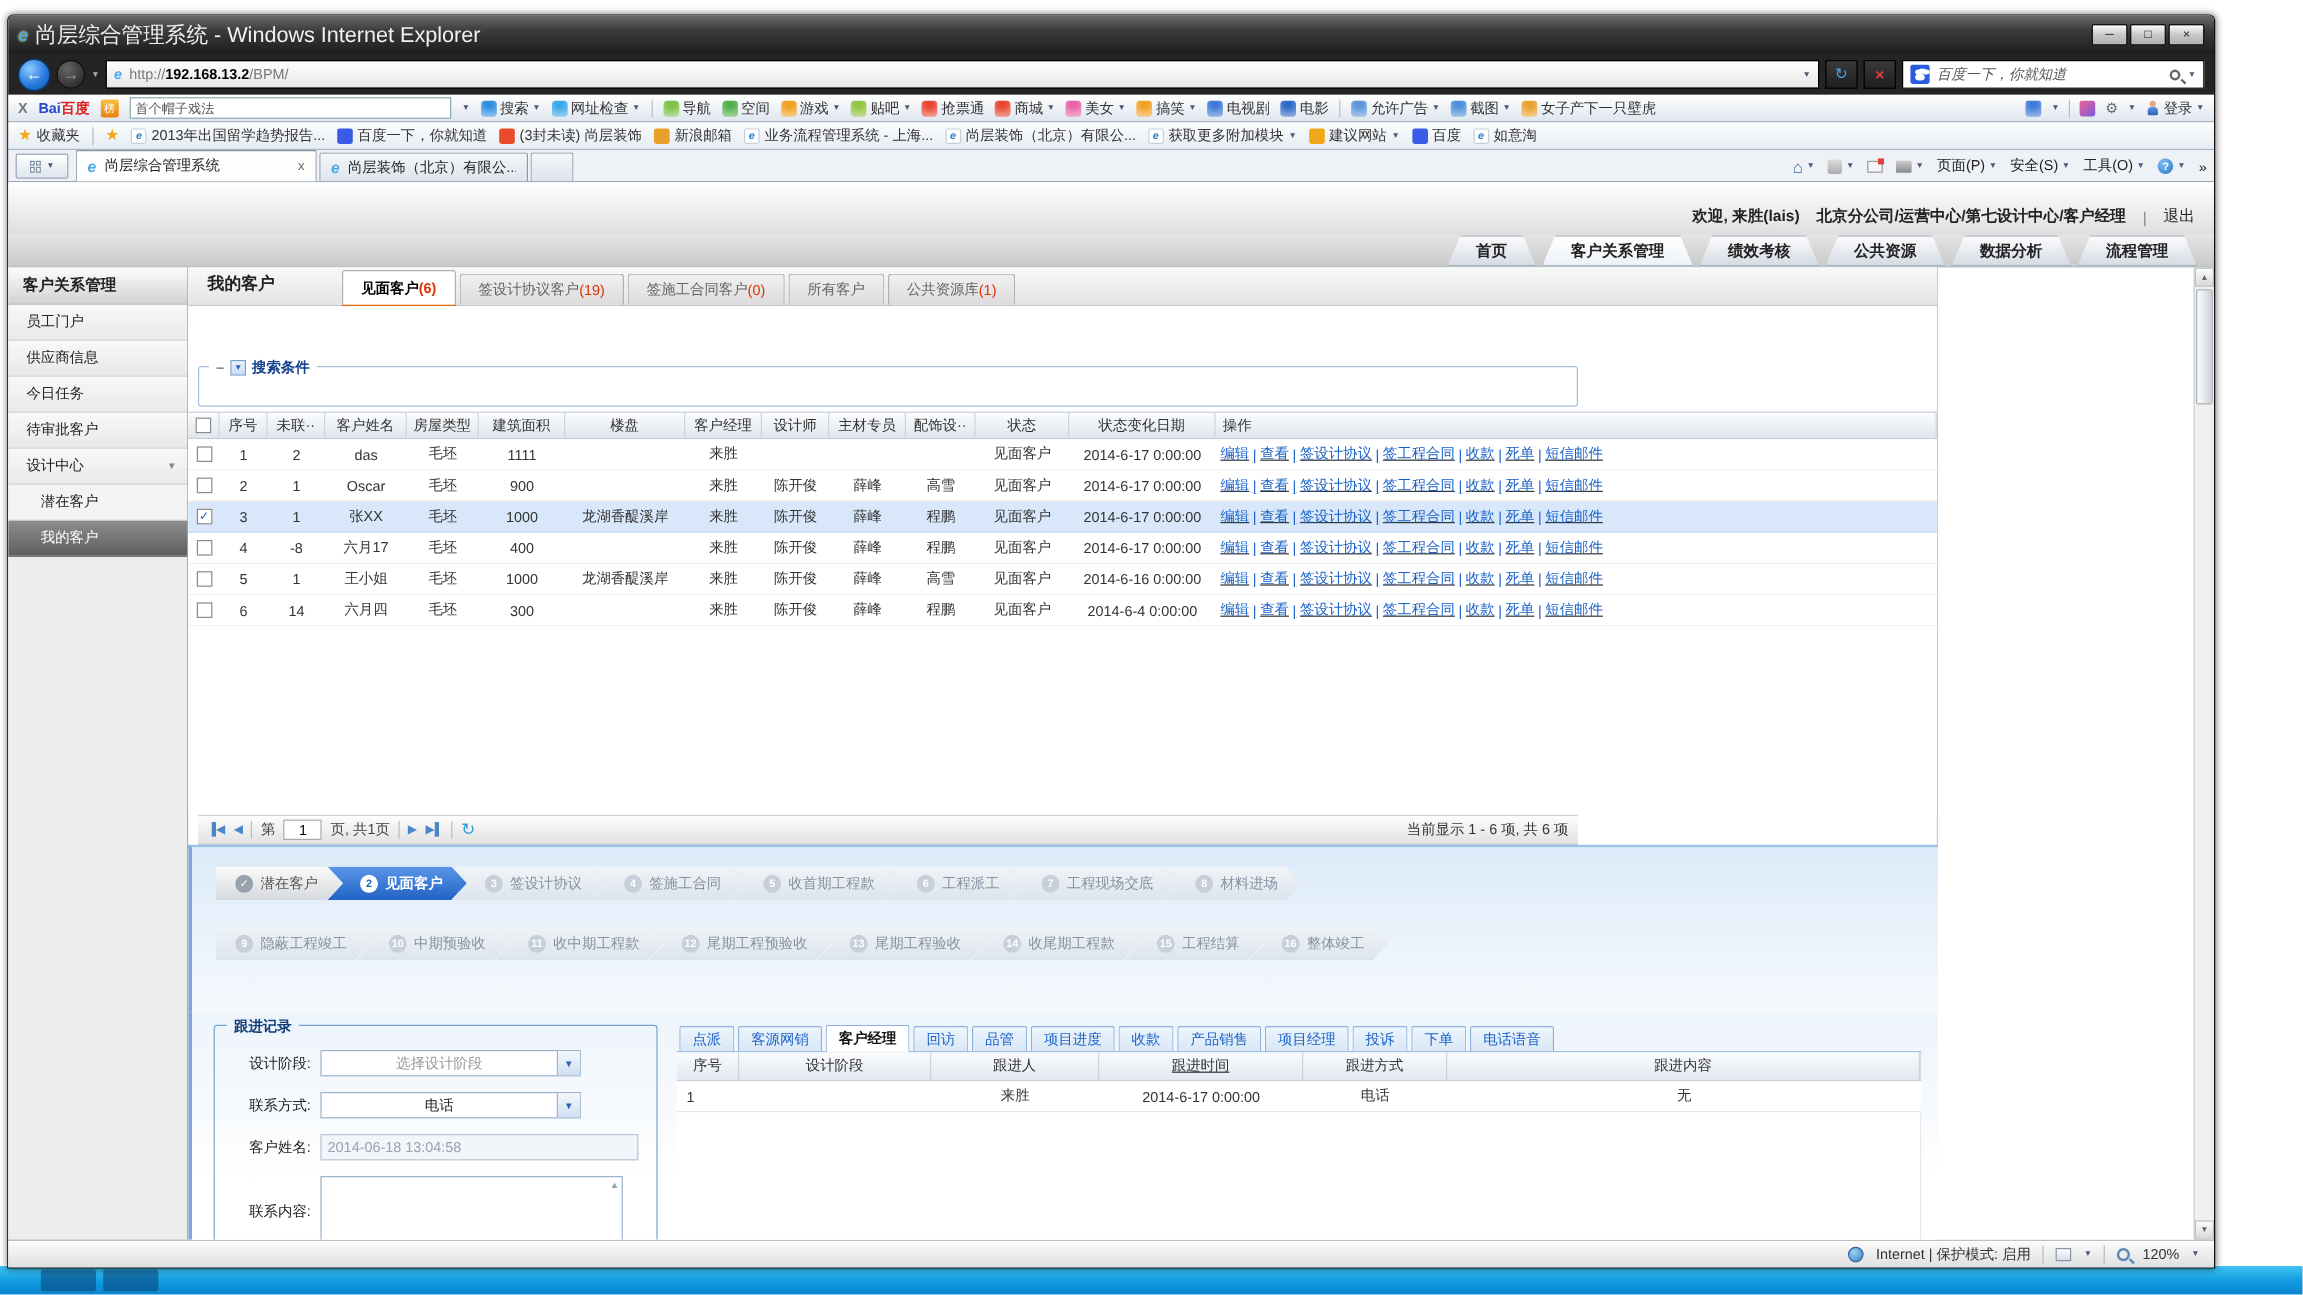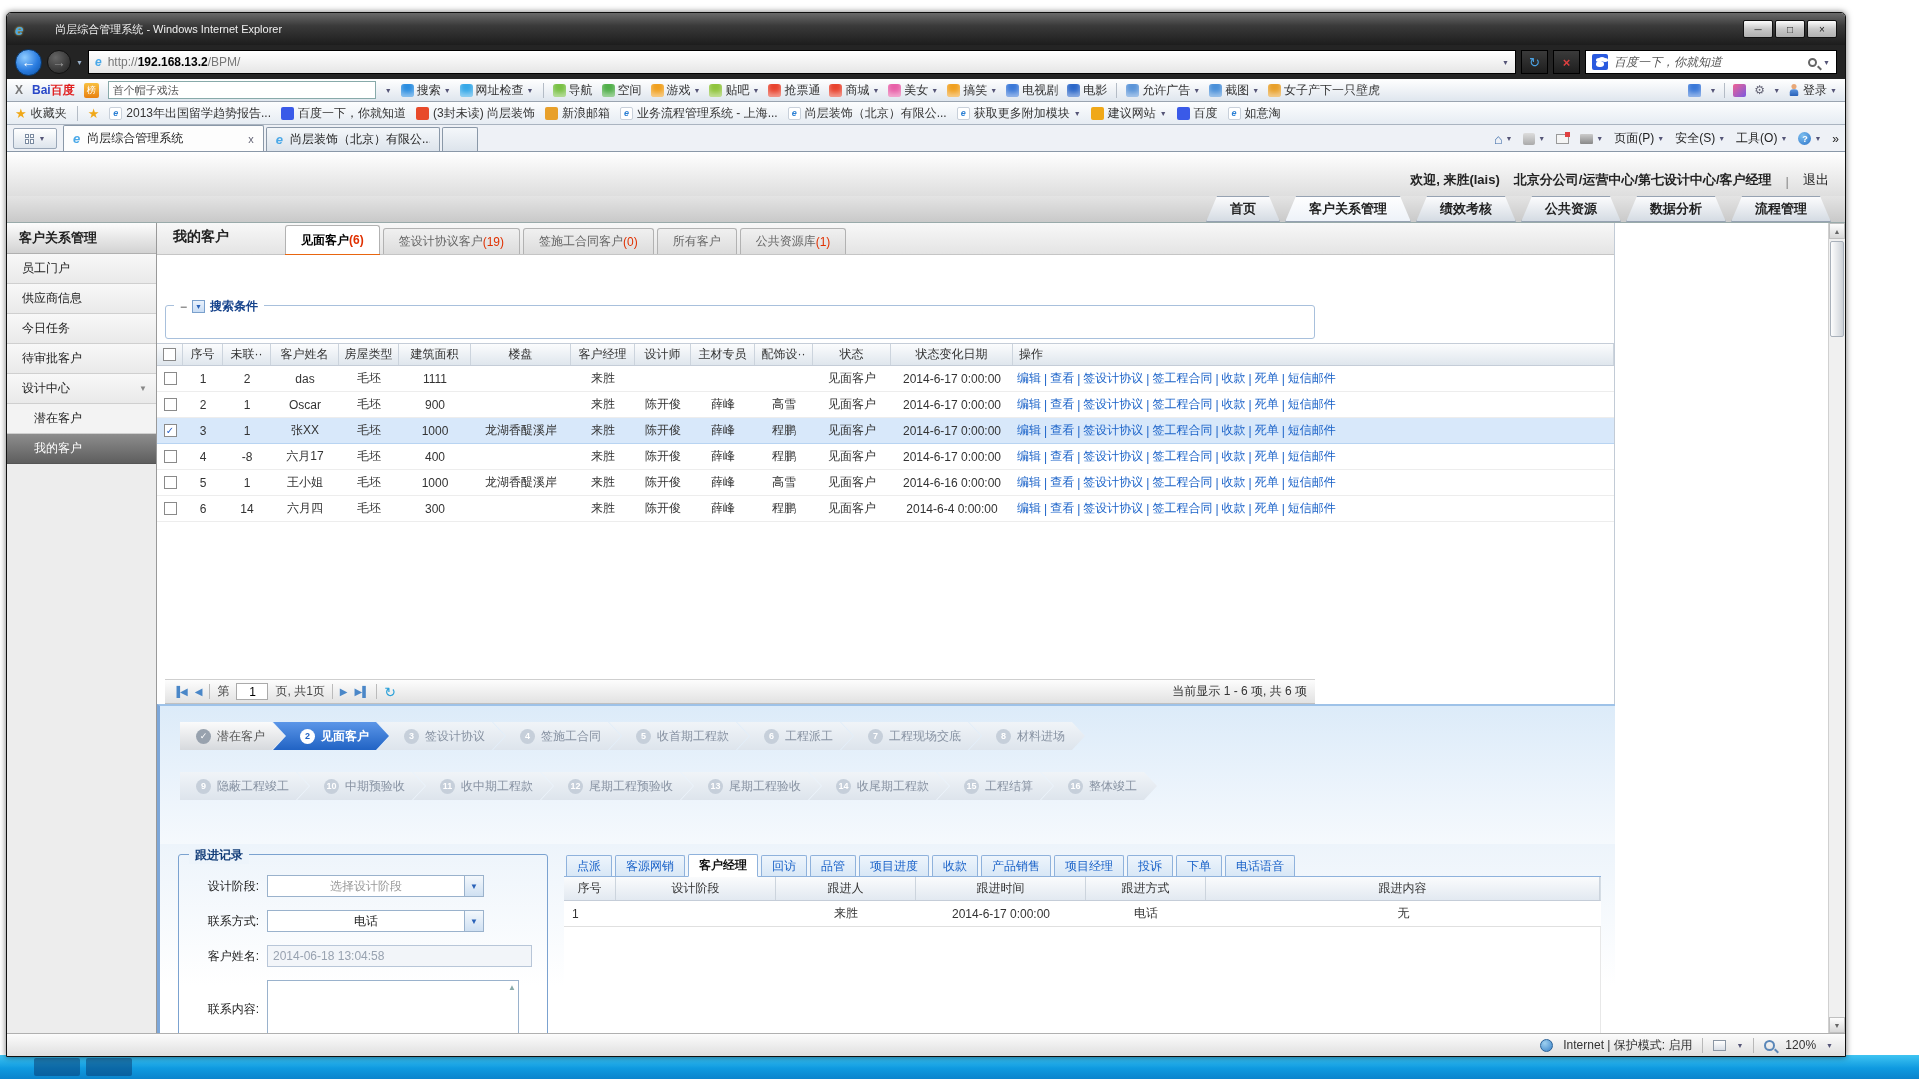--- a/index.html
+++ b/index.html
@@ -7,21 +7,21 @@
 #screen { position:relative; width:1919px; height:1079px; overflow:hidden; background:#fff; }
 
 
 .taskbar { position:absolute; left:0; right:0; bottom:0; height:24px; background:linear-gradient(#3fc4f2,#0f9ae0 55%,#0b84cc); }
 .taskbar .titem { position:absolute; top:3px; height:18px; border-radius:2px; background:rgba(8,56,110,.5); }
 
 
 .window { position:absolute; left:6px; top:12px; width:1840px; bottom:22px; display:flex; flex-direction:column; background:#fff; border:1px solid #101010; border-radius:5px 5px 0 0; box-shadow:0 0 6px rgba(0,0,0,.55); }
 .titlebar { height:32px; flex:0 0 32px; background:linear-gradient(#6a6a6a,#3a3a3a 40%,#1d1d1d); display:flex; align-items:center; padding:0 8px; border-radius:4px 4px 0 0; color:#f0f0f0; }
 .ie-e { font-style:italic; font-weight:bold; color:#49a8e8; font-size:15px; margin-right:6px; text-shadow:0 0 2px #f8d048; }
-.titletext { font-size:11px;margin-left:26px; }
+.titletext { font-size:18px; }
 .winbtns { margin-left:auto; display:flex; gap:2px; }
 .winbtn { width:30px; height:18px; border:1px solid #111; border-radius:2px; background:linear-gradient(#fdfdfd,#c8c8c8 50%,#b0b0b0); color:#222; font-size:10px; display:flex; align-items:center; justify-content:center; cursor:pointer; }
 .addrbar { height:34px; flex:0 0 34px; background:#242424; display:flex; align-items:center; gap:5px; padding:0 8px; }
 .navcirc { width:27px; height:27px; border-radius:50%; display:flex; align-items:center; justify-content:center; color:#fff; font-size:14px; border:1px solid #0a3a70; }
 .navcirc.back { background:radial-gradient(circle at 35% 30%, #8ecbff, #2a7ce0 55%, #0c4f9e); }
 .navcirc.fwd { background:radial-gradient(circle at 35% 30%, #666, #3a3a3a 60%, #222); color:#999; border-color:#111; width:24px; height:24px; }
 .smallcaret { color:#9ab0c8; font-size:7px; }
 .urlbox { flex:1; height:24px; background:linear-gradient(#ffffff,#e6e6e6); border:1px solid #000; display:flex; align-items:center; padding:0 6px; gap:6px; }
 .urlbox .ie-e { font-size:12px; text-shadow:none; margin-right:0; }
 .urltext { color:#777; }
@@ -115,21 +115,21 @@
 .sp-dd { width:13px; height:13px; background:linear-gradient(#eaf2fc,#c8dcf4); border:1px solid #7aa0cc; color:#2a62b8; font-size:7px; display:flex; align-items:center; justify-content:center; cursor:pointer; }
 .sp-label { font-weight:bold; color:#15428b; }
 
 
 .gridwrap { height:336px; flex:0 0 336px; display:flex; flex-direction:column; background:#fff; }
 .ghead { display:flex; height:23px; flex:0 0 23px; background:linear-gradient(#fbfcfd,#dfe6ed); border-top:1px solid #c5cdd8; border-bottom:1px solid #c5cdd8; }
 .gh { display:flex; align-items:center; justify-content:center; border-right:1px solid #ccd4dd; color:#333; overflow:hidden; white-space:nowrap; cursor:pointer; }
 .grow { display:flex; height:26px; flex:0 0 26px; border-bottom:1px solid #ededed; background:#fff; cursor:pointer; }
 .grow.sel { background:#d8e8fa; border-bottom-color:#b8d4f2; }
 .gc { display:flex; align-items:center; justify-content:center; overflow:hidden; white-space:nowrap; color:#333; }
-.gc.ops { justify-content:flex-start; padding-left:4px; }
+.gc.ops { justify-content:flex-start; padding-left:4px;text-decoration:underline; }
 .gc.ops a { color:#1a62c8; text-decoration:none; cursor:pointer; }
 .lsep { color:#1a62c8; margin:0 3px; }
 .cbx { width:13px; height:13px; border:1px solid #8a8a8a; background:#fff; display:flex; align-items:center; justify-content:center; font-size:10px; color:#2a62c8; cursor:pointer; }
 .gempty { flex:1; background:#fff; }
 
 .pager { width:1150px; height:25px; flex:0 0 25px; margin-left:8px; background:linear-gradient(#fdfdfd,#e2e2e2); border-top:1px solid #cfcfcf; border-bottom:1px solid #c0c0c0; display:flex; align-items:center; gap:7px; padding:0 8px; color:#444; }
 .pgico { color:#4a87c8; font-size:10px; cursor:pointer; }
 .pgsep { width:1px; height:15px; background:#bbb; }
 .pginput { width:32px; height:17px; border:1px solid #aaa; text-align:center; font-size:12px; }
 .pgrefresh { color:#2aa0d8; font-size:14px; cursor:pointer; }
@@ -859,21 +859,21 @@
                     <span class="ftab">产品销售</span>
                     <span class="ftab">项目经理</span>
                     <span class="ftab">投诉</span>
                     <span class="ftab">下单</span>
                     <span class="ftab">电话语音</span>
                   </div>
                 <div class="fghead" id="followGridHead">
                     <span class="fgh" style="width: 52px;">序号</span>
                     <span class="fgh" style="width: 160px;">设计阶段</span>
                     <span class="fgh" style="width: 140px;">跟进人</span>
-                    <span class="fgh" style="width: 170px;">跟进时间</span>
+                    <span class="fgh" style="width: 170px; text-decoration: underline;">跟进时间</span>
                     <span class="fgh" style="width: 120px;">跟进方式</span>
                     <span class="fgh" style="flex: 1 1 0%;">跟进内容</span>
                   </div>
                 <div id="followGridRows">
                     <div class="fgrow">
                       <span class="fgc" style="width: 52px; justify-content: flex-start; padding-left: 8px;">1</span>
                       <span class="fgc" style="width: 160px;"></span>
                       <span class="fgc" style="width: 140px;">来胜</span>
                       <span class="fgc" style="width: 170px;">2014-6-17 0:00:00</span>
                       <span class="fgc" style="width: 120px;">电话</span>

